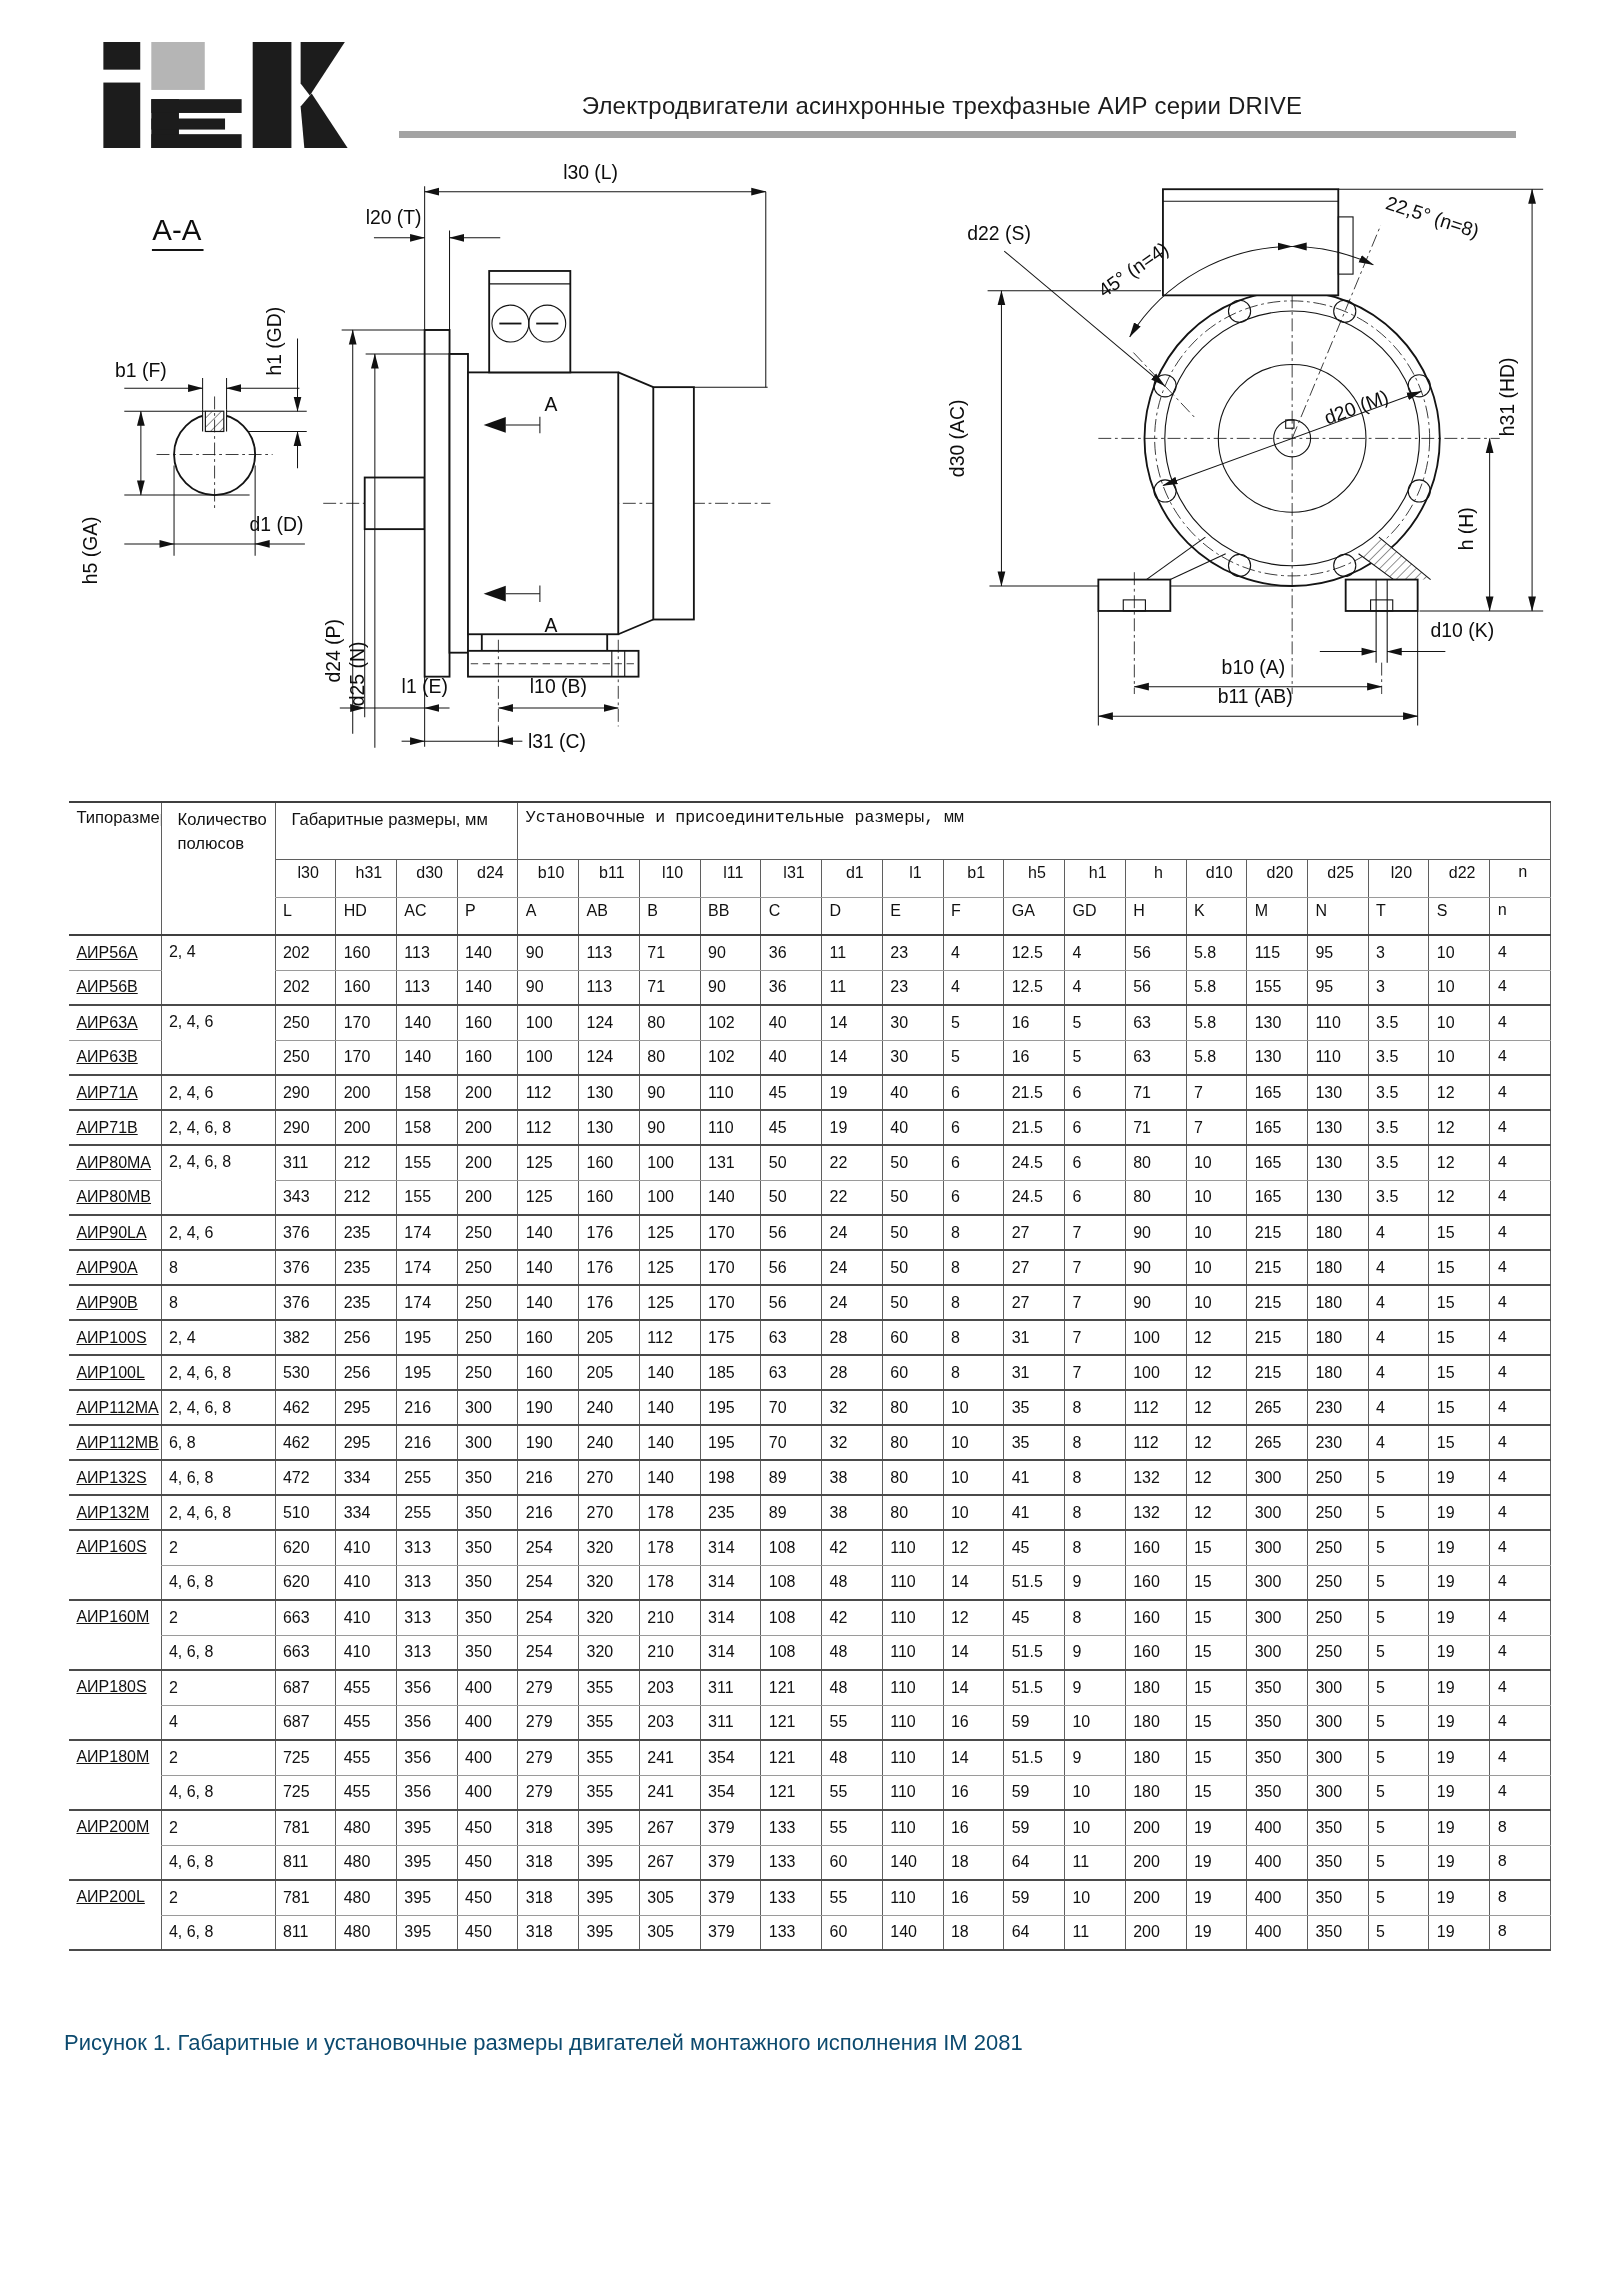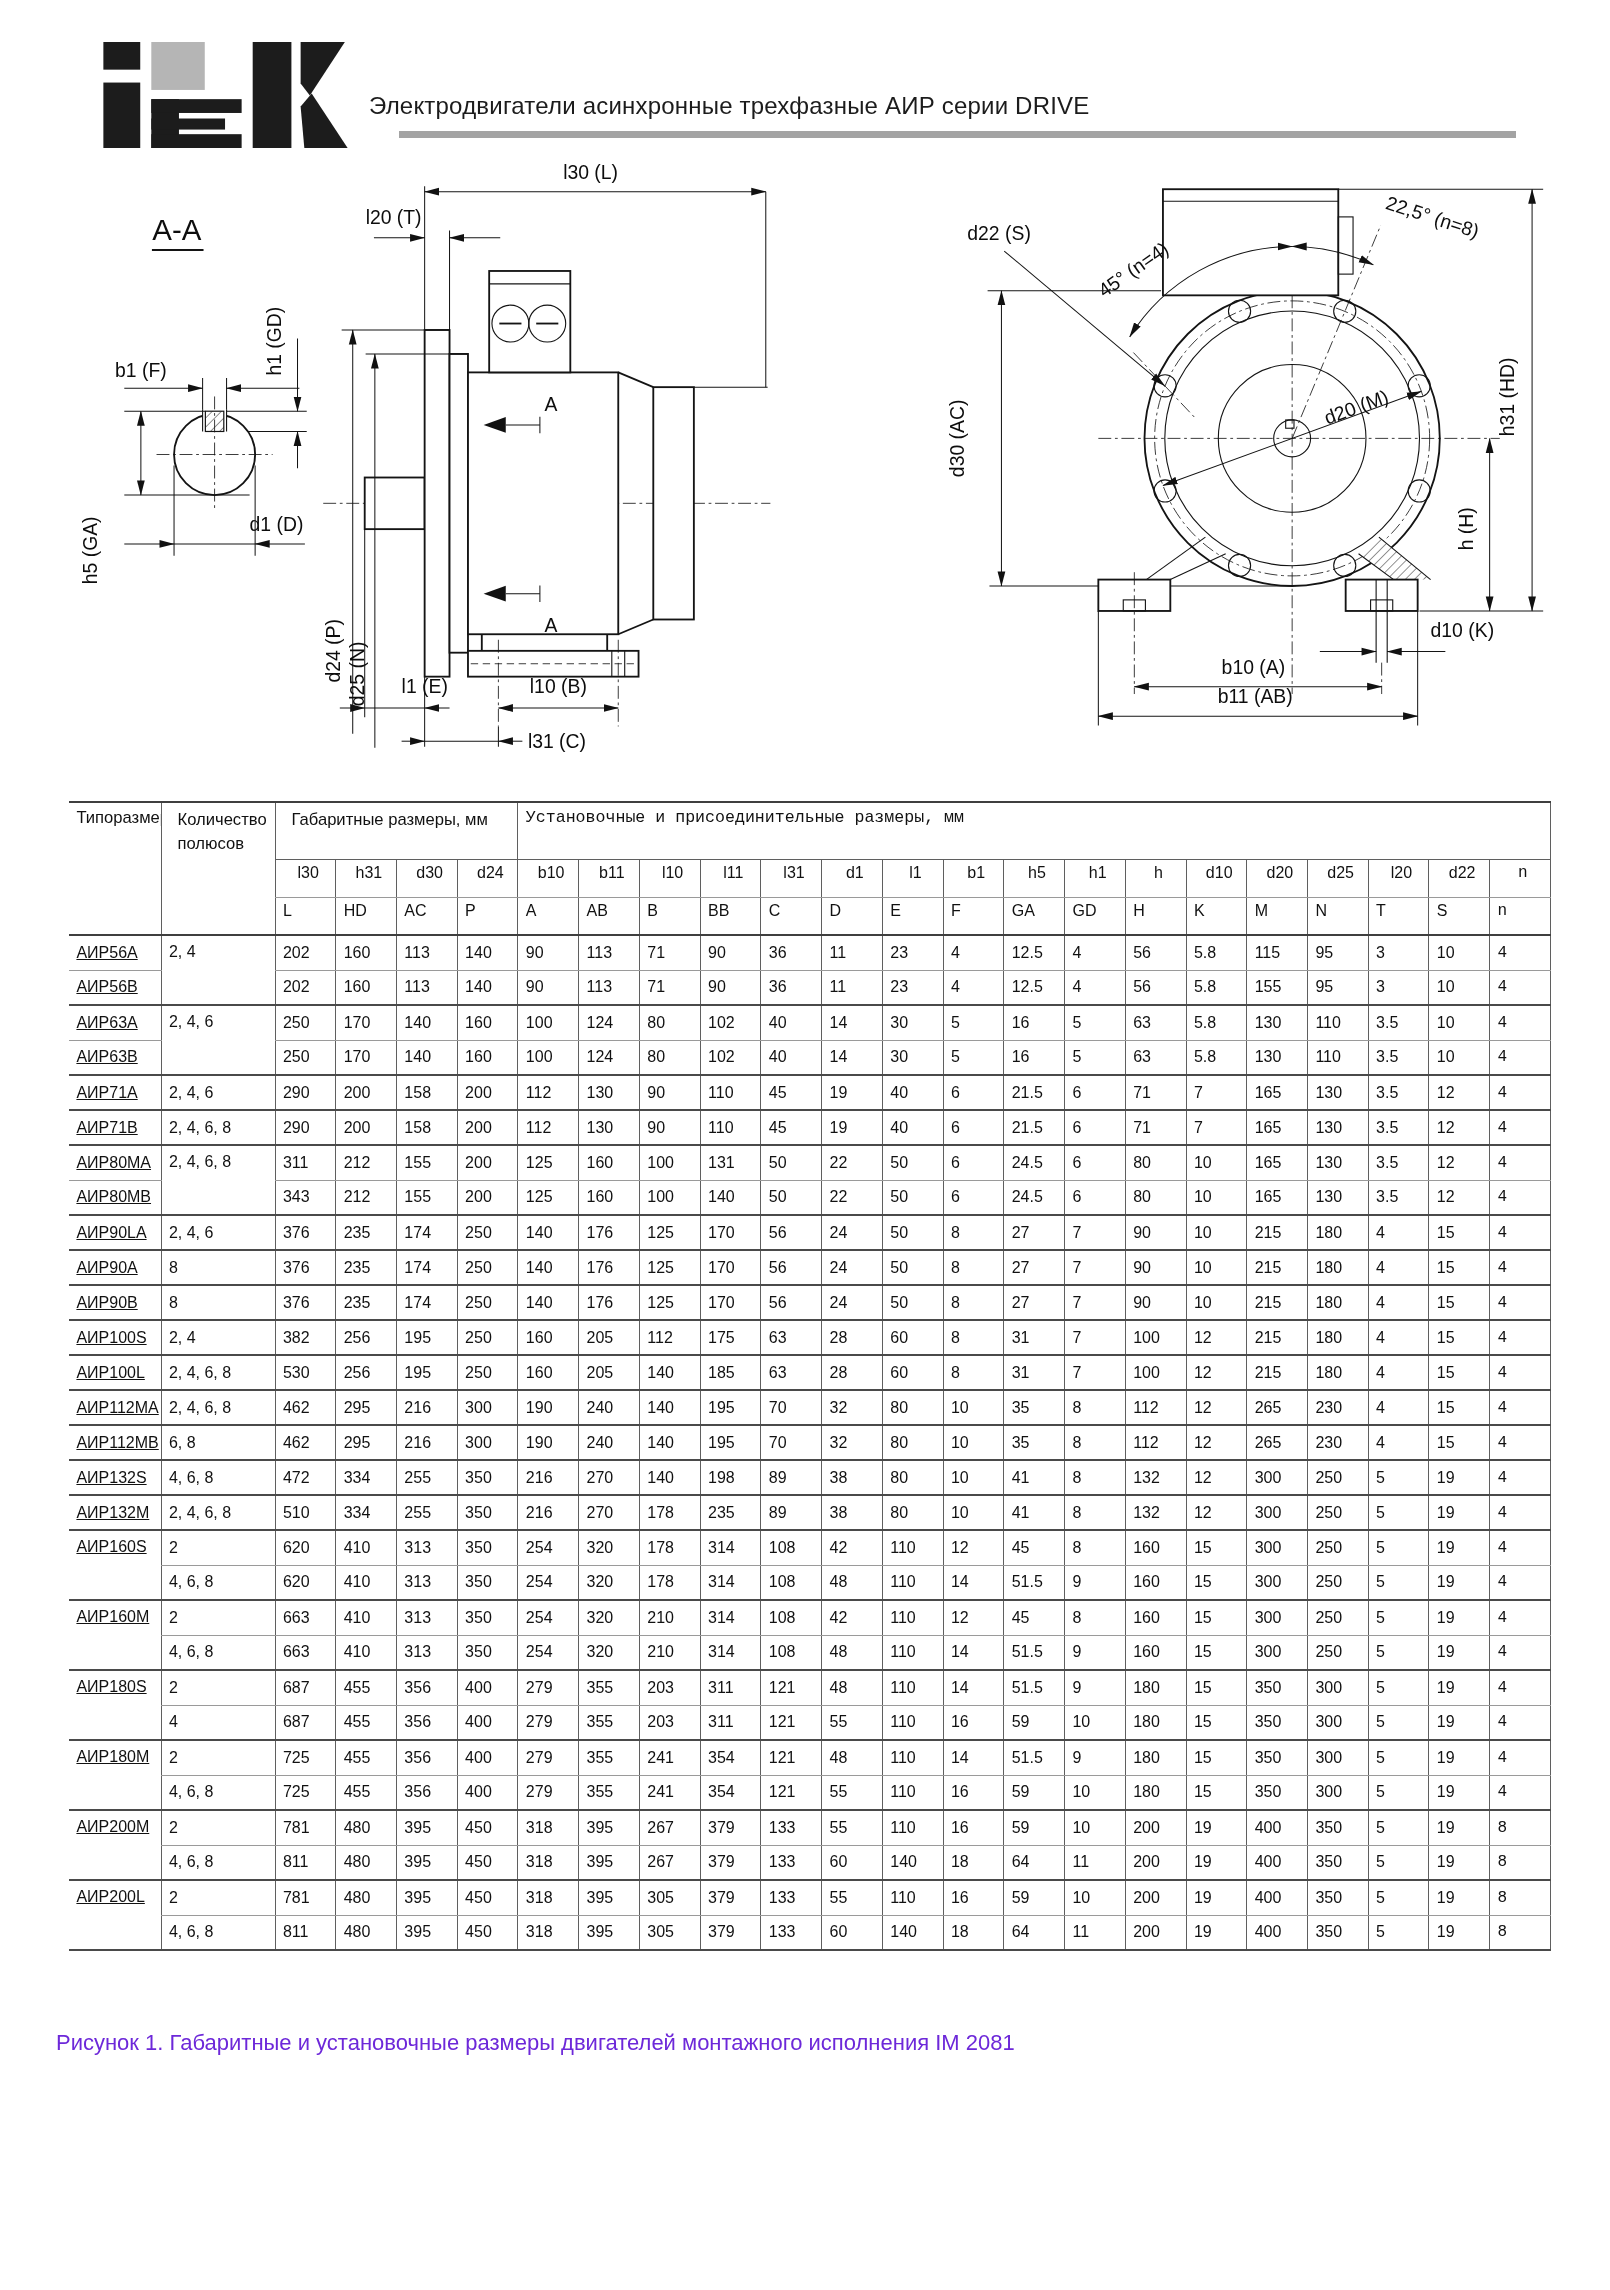--- a/index.html
+++ b/index.html
@@ -6,21 +6,21 @@
   html,body { background:#ffffff; }
   body {
     width:1611px; height:2291px; position:relative;
     font-family:"Liberation Sans", sans-serif; color:#111;
   }
   .abs { position:absolute; }
 
   
   #logo { left:103px; top:42px; width:245px; height:106px; }
   #doc-title {
-    left:369px; top:92px; width:1146px; text-align:left;
+    left:369px; top:92px; width:1146px; text-align:center;
     font-size:24px; color:#1c1c1c; letter-spacing:0.2px;
   }
   #title-rule { left:399px; top:131px; width:1117px; height:7.4px; background:#a3a3a3; }
 
   
   svg text { font-family:"Liberation Sans", sans-serif; font-size:21px; fill:#0d0d0d; }
   svg .ttl { font-size:32px; }
   .obj  { stroke:#141414; stroke-width:2;   fill:none; }
   .objf { stroke:#141414; stroke-width:2;   fill:#fff; }
   .thin { stroke:#141414; stroke-width:1.2; fill:none; }
@@ -42,21 +42,21 @@
   tr.h-letters th { height:38px; border-bottom:2.3px solid #3f3f3f; }
   .wrap { white-space:normal; line-height:1.45;padding-left:16px; }
   .no-bl { border-left:none; }
   tbody td { height:35px; }
   tr.sep-thin  > td { border-bottom:0.9px solid #9a9a9a; }
   tr.sep-thick > td { border-bottom:2.3px solid #4a4a4a; }
   td.csep-thick { border-bottom:2.3px solid #4a4a4a !important; }
   td.vtop { vertical-align:top; padding-top:7.4px; }
   td.name-cell { border-left:none;text-decoration:underline; }
 
-  #caption { left:56px; top:2030px; font-size:22px; color:#6d28d9; }
+  #caption { left:64px; top:2030px; font-size:22px; color:#0c4a6e; }
 </style>
 </head>
 <body>
 
 <svg id="logo" class="abs" viewBox="0 0 265 115" aria-label="IEK">
   <g fill="#1c1c1c">
     <rect x="0" y="0" width="40" height="30"></rect>
     <rect x="0" y="44" width="40" height="71"></rect>
     <rect x="52" y="0" width="58" height="52" fill="#b5b5b5"></rect>
     <rect x="52" y="62" width="30" height="53"></rect>

